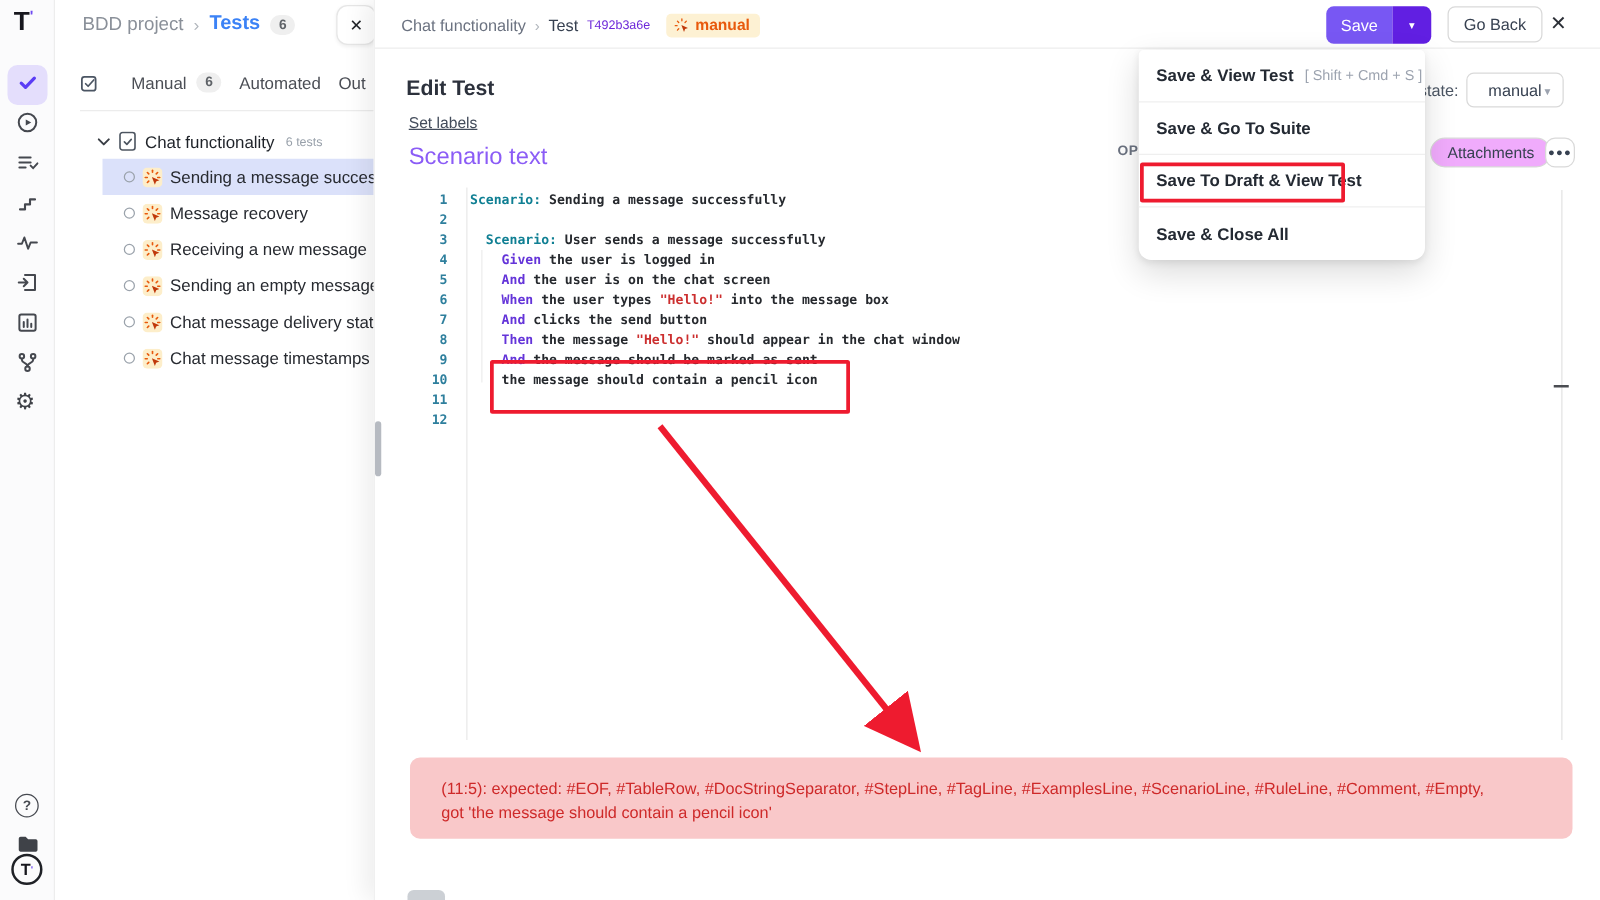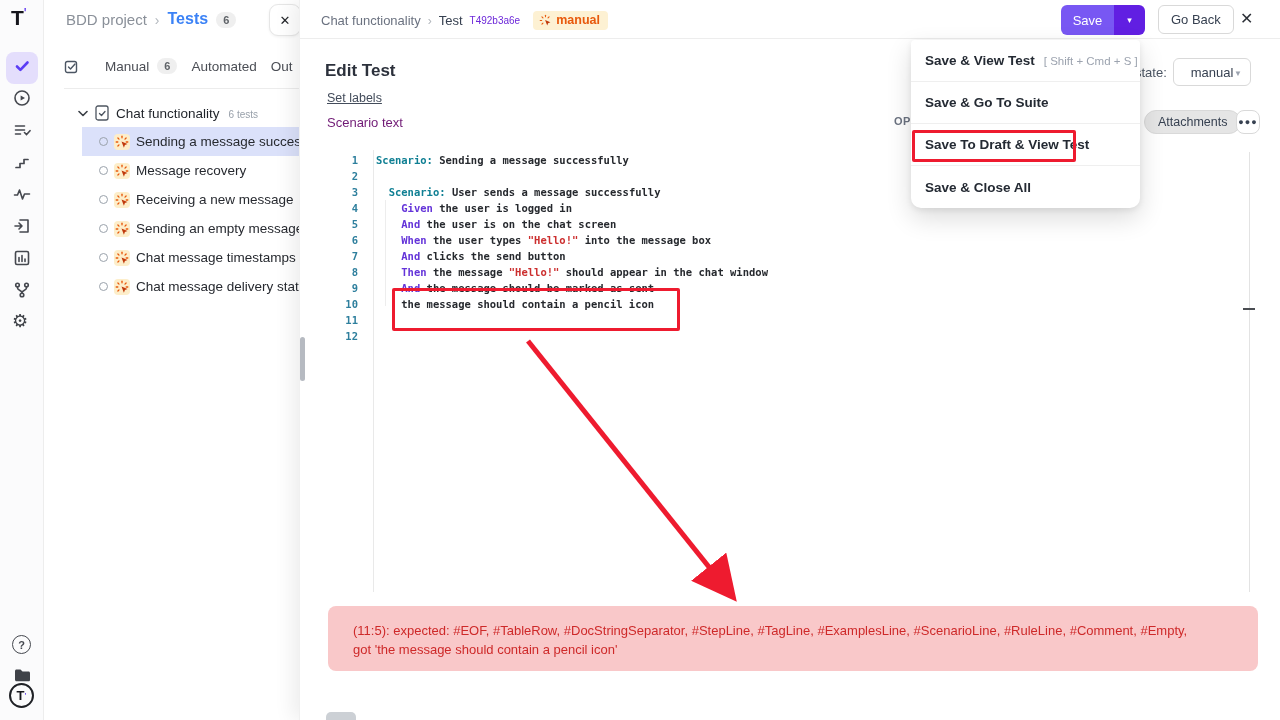--- a/index.html
+++ b/index.html
@@ -76,30 +76,30 @@
   #save-main { width:53px; height:30px; background:var(--save-left,#7857f3); color:#fff;
     border:none; border-radius:6px 0 0 6px; font-size:13px; font-family:inherit; }
   #save-caret { width:31px; height:30px; background:var(--save-right,#611fe2); color:#fff;
     border:none; border-radius:0 6px 6px 0; font-size:9px; }
   #go-back { position:absolute; left:858px; top:5px; height:29px; padding:0 12px; background:#fff;
     border:1px solid #d9d9d9; border-radius:6px; font-size:13px; color:#374151; font-family:inherit; }
   #m-close { position:absolute; left:940px; top:9px; font-size:16px; color:#2b2f36; }
 
   #edit-title { position:absolute; left:25px; top:61px; font-size:17px; font-weight:700; color:#2c313c; }
   #set-labels { position:absolute; left:27px; top:91px; font-size:12.5px; color:#434c5b; text-decoration:underline; }
-  #scenario-text { position:absolute; left:27px; top:115px; font-size:13px; color:#701a75; }
+  #scenario-text { position:absolute; left:27px; top:115px; font-size:19px; color:#8b5cf6; }
   #open-editor { position:absolute; left:594px; top:115px; font-size:11px; font-weight:700;
     letter-spacing:.4px; color:#6b7280; z-index:10; }
 
   #state-label { position:absolute; left:835px; top:65px; font-size:13px; color:#4b5563; z-index:10; }
   #state-select { position:absolute; left:873px; top:58px; width:78px; height:28px; background:#fff;
     border:1px solid #d9d9d9; border-radius:6px; display:flex; align-items:center; justify-content:center;
     font-size:13px; color:#374151; z-index:10; }
   #state-select .sel-arrow { position:absolute; right:8px; top:10px; font-size:8px; color:#9ca3af; }
-  #attachments-btn { position:absolute; left:844px; top:110px; height:24px; padding:0 13px; background:#e5e5e5;
+  #attachments-btn { position:absolute; left:844px; top:110px; height:24px; padding:0 13px; background:#f0abfc;
     border:1px solid #d9d9d9; border-radius:13px; font-size:12.5px; color:#374151; font-family:inherit; }
   #more-btn { position:absolute; left:936px; top:110px; width:24px; height:24px; background:#fff;
     border:1px solid #d9d9d9; border-radius:8px; font-size:9px; color:#374151; letter-spacing:1px;
     display:flex; align-items:center; justify-content:center; }
 
   
   #gutter { position:absolute; left:31px; top:0; width:27px; }
   .gut-n { position:absolute; right:0; width:27px; text-align:right; height:16px; line-height:16px;
     font-family:"DejaVu Sans Mono", monospace; font-size:10.5px; font-weight:700;
     color:var(--gutter,#2e7f9d); }
@@ -337,39 +337,39 @@
           <path d="M8 2.2v1.6"></path>
             <path d="M3.9 4l1.1 1.1"></path>
             <path d="M2.2 8h1.6"></path>
             <path d="M3.9 12l1.1-1.1"></path>
             <path d="M12.1 4L11 5.1"></path>
             <path d="M13.8 8h-1.6"></path>
         </g>
         <path d="M7.5 7.5l6 2.6-2.6 1-1 2.6z" fill="#c0390b"></path>
       </svg>
     </span>
+    <span class="tlabel">Chat message delivery stat</span>
+  </div>
+    <div class="tree-row">
+    <span class="ring"></span>
+    <span class="micon">
+      <svg viewBox="0 0 16 16">
+          <rect x="0" y="0" width="16" height="16" rx="4" fill="#fdeeca"></rect>
+        <g stroke="#e8590c" stroke-width="1.3" stroke-linecap="round">
+          <path d="M8 2.2v1.6"></path>
+            <path d="M3.9 4l1.1 1.1"></path>
+            <path d="M2.2 8h1.6"></path>
+            <path d="M3.9 12l1.1-1.1"></path>
+            <path d="M12.1 4L11 5.1"></path>
+            <path d="M13.8 8h-1.6"></path>
+        </g>
+        <path d="M7.5 7.5l6 2.6-2.6 1-1 2.6z" fill="#c0390b"></path>
+      </svg>
+    </span>
     <span class="tlabel">Chat message timestamps</span>
-  </div>
-    <div class="tree-row">
-    <span class="ring"></span>
-    <span class="micon">
-      <svg viewBox="0 0 16 16">
-          <rect x="0" y="0" width="16" height="16" rx="4" fill="#fdeeca"></rect>
-        <g stroke="#e8590c" stroke-width="1.3" stroke-linecap="round">
-          <path d="M8 2.2v1.6"></path>
-            <path d="M3.9 4l1.1 1.1"></path>
-            <path d="M2.2 8h1.6"></path>
-            <path d="M3.9 12l1.1-1.1"></path>
-            <path d="M12.1 4L11 5.1"></path>
-            <path d="M13.8 8h-1.6"></path>
-        </g>
-        <path d="M7.5 7.5l6 2.6-2.6 1-1 2.6z" fill="#c0390b"></path>
-      </svg>
-    </span>
-    <span class="tlabel">Chat message delivery stat</span>
   </div>
   </div>
 
 <div id="lp-scrollbar"></div>
 
 <div id="main">
 
   <div id="m-bc">
     <span class="m-suite">Chat functionality</span>
     <span class="m-sep">›</span>

